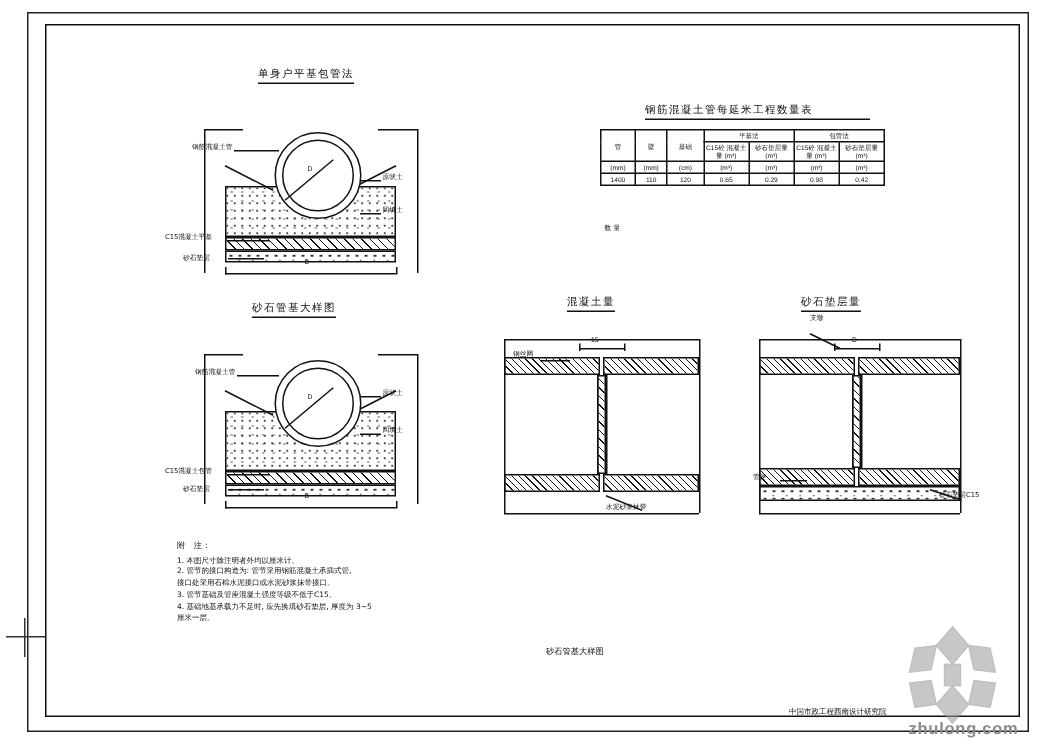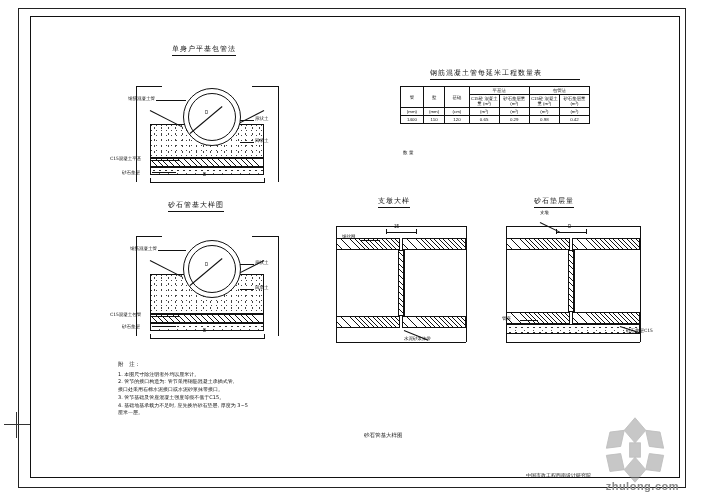--- a/index.html
+++ b/index.html
@@ -249,21 +249,21 @@
       <td>120</td>
       <td>0.65</td>
       <td>0.29</td>
       <td>0.98</td>
       <td>0.42</td>
     </tr>
   </tbody>
     </table>
   <div class="lbl cn" style="left:403px;top:150px;">数 量</div>
 
-  <div class="title-u cn" style="left:378px;top:196px;">支墩大样</div>
+  <div class="title-u cn" style="left:378px;top:196px;">混凝土量</div>
 
   <div>
     <div class="ln ln-v" style="left:336px;top:226px;height:116px;"></div>
     <div class="ln ln-v" style="left:466px;top:226px;height:116px;"></div>
     <div class="ln ln-h" style="left:336px;top:226px;width:130px;"></div>
     <div class="ln ln-h" style="left:336px;top:342px;width:130px;"></div>
 
     <div class="hatch-wall" style="left:336px;top:238px;width:64px;height:12px;"></div>
     <div class="hatch-wall" style="left:402px;top:238px;width:64px;height:12px;"></div>
     <div class="hatch-wall" style="left:336px;top:316px;width:64px;height:12px;"></div>

